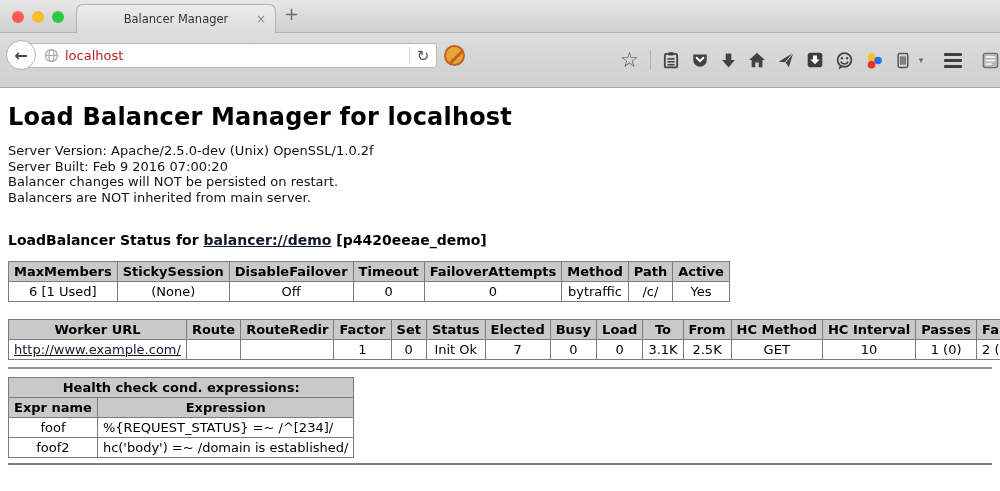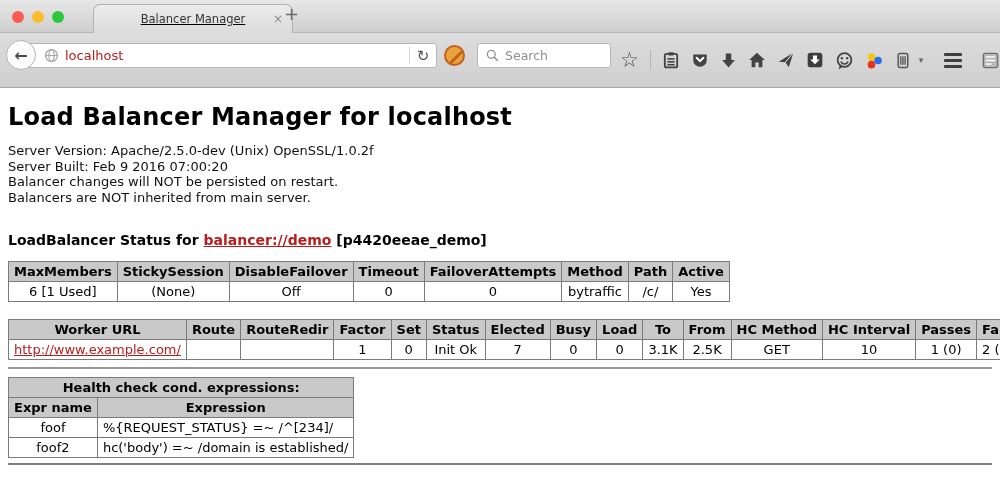--- a/index.html
+++ b/index.html
@@ -13,25 +13,25 @@
   .chrome { position:relative; width:1000px; height:88px; }
   .titlebar {
     position:relative; height:33px;
     background:linear-gradient(#e7e7e7,#cfcfcf);
     border-bottom:1px solid #b4b4b4;
   }
   .traffic { position:absolute; top:11px; left:12px; display:flex; gap:8px; }
   .light { width:12px; height:12px; border-radius:50%; }
 
   .tab {
-    position:absolute; left:93px; top:4px; width:200px; height:29px;
+    position:absolute; left:76px; top:4px; width:200px; height:29px;
     background:linear-gradient(#ececec,#dcdcdc);
     border:1px solid #b2b2b2; border-bottom:none;
     border-radius:7px 7px 0 0;
-    display:flex; align-items:center; justify-content:center;text-decoration:underline;
+    display:flex; align-items:center; justify-content:center;
   }
   .tab-title { font-size:11.5px; color:#333; }
   .tab-close {
     position:absolute; right:9px; top:7px; font-size:12px; color:#8a8a8a;
     line-height:14px; cursor:default;
   }
   .new-tab {
     position:absolute; left:284px; top:3px; font-size:18px; color:#6d6d6d;
   }
 
@@ -83,21 +83,21 @@
   .hamburger span { width:18px; height:3px; background:#3f3f3f; border-radius:1px; }
 
   
   .content { padding:0 8px; }
   h1 {
     font-size:24px; font-weight:bold; letter-spacing:.2px;
     margin:15px 0 12px 0; color:#000;
   }
   .server-info p { font-size:13px; line-height:15.5px; color:#111; }
   .status-line { margin:27px 0 13px 0; font-size:14px; font-weight:bold; }
-  a.vlink { color:#b91c1c; text-decoration:underline; }
+  a.vlink { color:#0f172a; text-decoration:underline; }
 
   table { border-collapse:collapse; table-layout:fixed; font-size:13px; }
   th,td {
     border:1px solid #7b7b7b; padding:1px 5px; height:20px;
     text-align:center; white-space:nowrap; overflow:hidden;
   }
   th { background:#c9c9c9; font-weight:bold; }
   td { background:#fff; }
   .al { text-align:left; }
 
@@ -136,29 +136,20 @@
           <line x1="1.7" y1="8" x2="14.3" y2="8" stroke="#a9a9a9" stroke-width="1.2"></line>
         </svg>
       </span>
       <span class="url-host">localhost</span>
       <span class="url-divider"></span>
       <span class="reload">↻</span>
     </div>
 
     <div class="blocked"></div>
 
-    <div class="search-box">
-      <span class="icon">
-        <svg width="13" height="13" viewBox="0 0 16 16">
-          <circle cx="6.5" cy="6.5" r="4.8" fill="none" stroke="#8f8f8f" stroke-width="1.6"></circle>
-          <line x1="10" y1="10" x2="14.5" y2="14.5" stroke="#8f8f8f" stroke-width="1.8"></line>
-        </svg>
-      </span>
-      <span class="search-placeholder">Search</span>
-    </div>
 
     <div class="nav-icons">
       <span class="icon star">☆</span>
       <span class="vsep"></span>
       <span class="icon">
         <svg width="18" height="18" viewBox="0 0 16 16">
           <rect x="2.5" y="2.5" width="11" height="12" rx="1.5" fill="none" stroke="#434343" stroke-width="1.6"></rect>
           <rect x="5.5" y="1" width="5" height="3" rx="1" fill="#434343"></rect>
           <line x1="4.8" y1="7" x2="11.2" y2="7" stroke="#434343" stroke-width="1.4"></line>
           <line x1="4.8" y1="9.6" x2="11.2" y2="9.6" stroke="#434343" stroke-width="1.4"></line>

